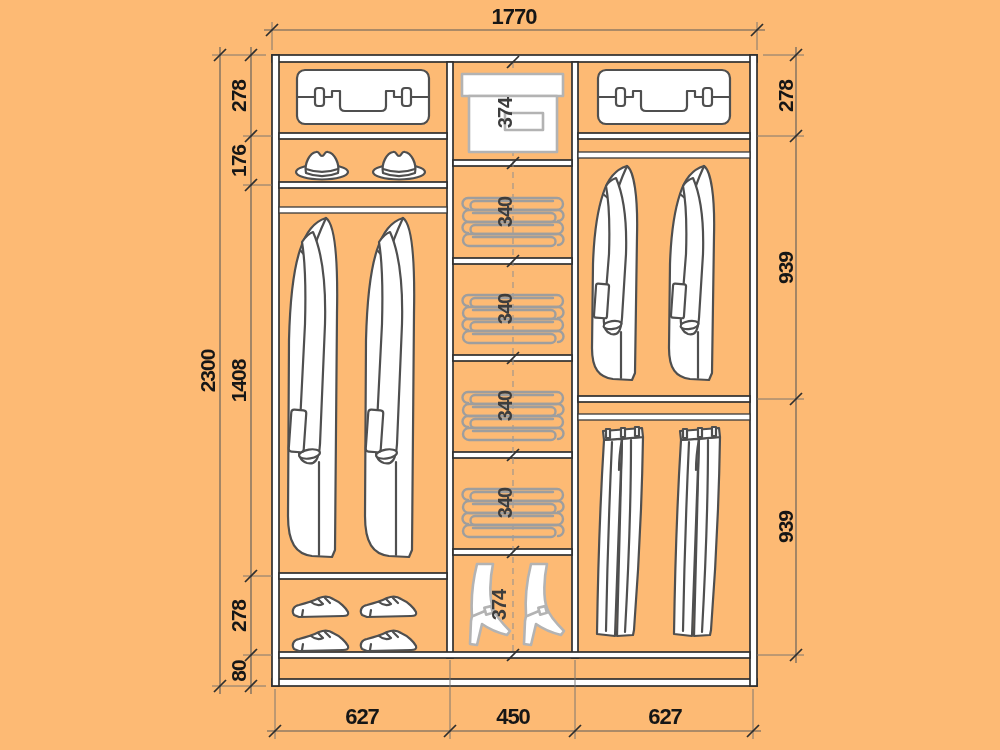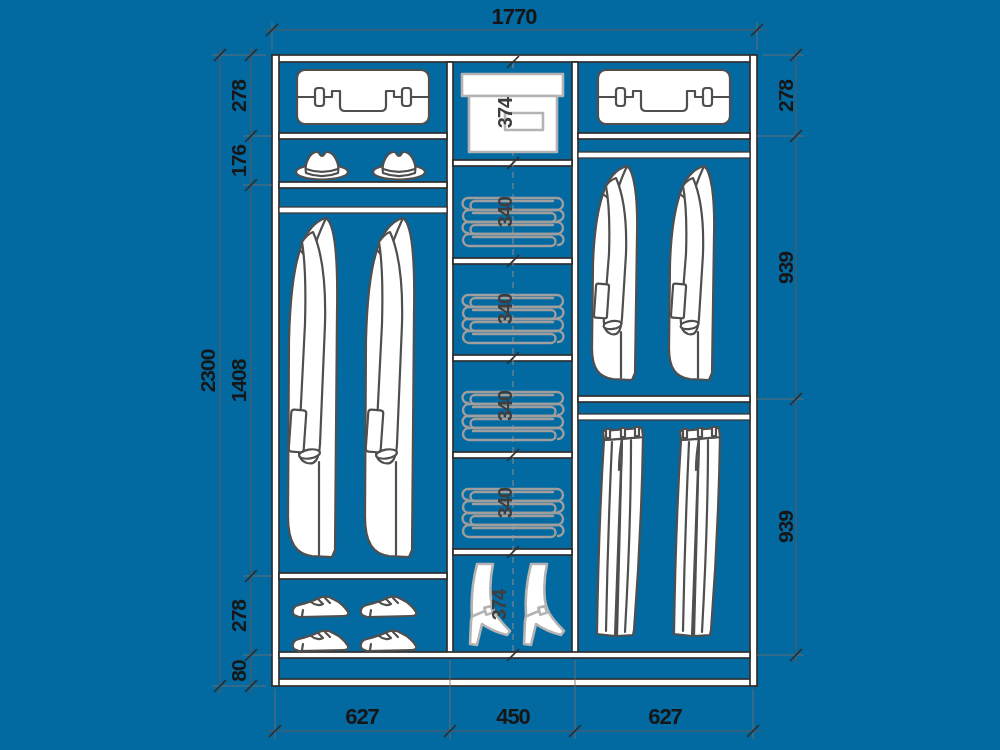--- a/index.html
+++ b/index.html
@@ -1,16 +1,16 @@
 <!DOCTYPE html>
 <html><head>
 <meta charset="utf-8">
 <style>
   html,body{margin:0;padding:0;background:#ffffff;}
-  .stage{position:relative;width:1000px;height:750px;background:#0369a1;overflow:hidden;
+  .stage{position:relative;width:1000px;height:750px;background:#fdba74;overflow:hidden;
          font-family:"Liberation Sans",sans-serif;text-decoration:underline;}
   svg{position:absolute;left:0;top:0;}
   
   .band{fill:#ffffff;stroke:#2f2f2f;stroke-width:1.7;}
   .rod{fill:#ffffff;stroke:#3a3a3a;stroke-width:1.3;}
   
   .ic-dark{stroke:#4f4f4f;stroke-width:2.2;fill:none;stroke-linecap:round;stroke-linejoin:round;}
   .ic-dark-f{stroke:#4f4f4f;stroke-width:2.2;fill:#ffffff;stroke-linecap:round;stroke-linejoin:round;}
   
   .ic-lite{stroke:#b3b3b3;stroke-width:2.6;fill:none;stroke-linecap:round;stroke-linejoin:round;}

